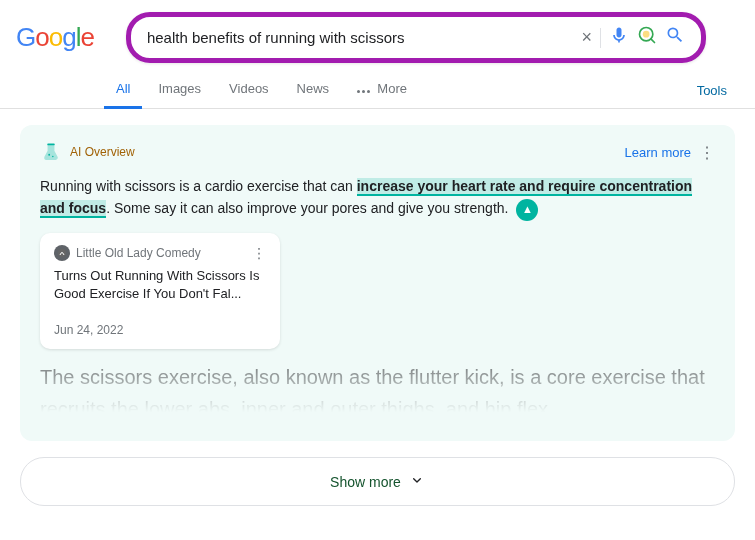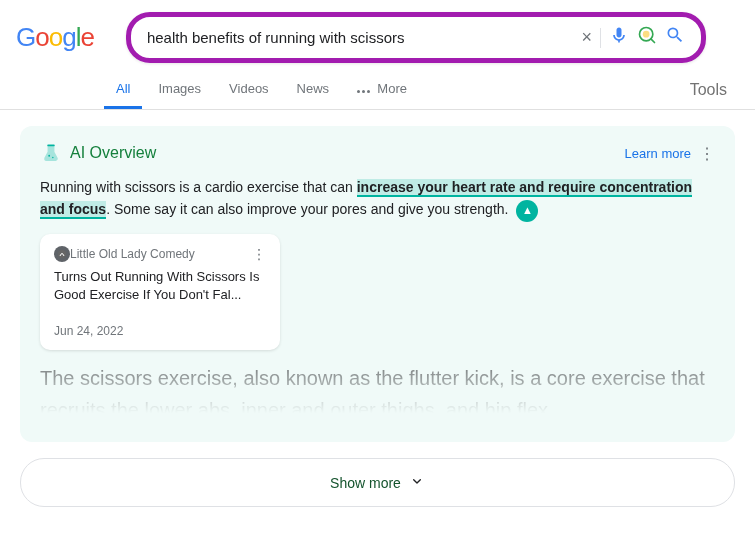--- a/index.html
+++ b/index.html
@@ -61,21 +61,21 @@
     .search-icon-magnify { color: #4285F4; }
     .search-divider {
       width: 1px;
       height: 20px;
       background: #dfe1e5;
     }
 
     
     .nav-tabs {
       display: flex;
-      align-items: flex-start;
+      align-items: flex-end;
       padding: 0 16px 0 104px;
       border-bottom: 1px solid #e0e0e0;
       gap: 4px;
     }
     .nav-tab {
       padding: 10px 12px;
       font-size: 13px;
       color: #70757a;
       cursor: pointer;
       border-bottom: 3px solid transparent;
@@ -83,22 +83,22 @@
       white-space: nowrap;
     }
     .nav-tab.active {
       color: #1a73e8;
       border-bottom: 3px solid #1a73e8;
       font-weight: 500;
     }
     .nav-tools {
       margin-left: auto;
       padding: 10px 12px;
-      font-size: 16px;
-      color: #737373;
+      font-size: 13px;
+      color: #0369a1;
       cursor: pointer;
     }
     .more-dots {
       display: inline-flex;
       align-items: center;
       gap: 2px;
     }
     .dot { width: 3px; height: 3px; border-radius: 50%; background: #70757a; }
 
     
@@ -122,23 +122,23 @@
     .ai-title-group {
       display: flex;
       align-items: center;
       gap: 8px;
     }
     .ai-icon {
       width: 22px;
       height: 22px;
     }
     .ai-title {
-      font-size: 16px;
+      font-size: 12px;
       font-weight: 500;
-      color: #15803d;
+      color: #a16207;
     }
     .ai-actions {
       display: flex;
       align-items: center;
       gap: 8px;
     }
     .learn-more {
       font-size: 13px;
       color: #1a73e8;
       cursor: pointer;
@@ -185,20 +185,21 @@
     }
     .source-header {
       display: flex;
       align-items: center;
       justify-content: space-between;
       margin-bottom: 6px;
     }
     .source-name-group {
       display: flex;
       align-items: center;
+      gap: 6px;
     }
     .source-favicon {
       width: 16px;
       height: 16px;
       border-radius: 50%;
       background: #5f6368;
       display: flex;
       align-items: center;
       justify-content: center;
       color: white;

